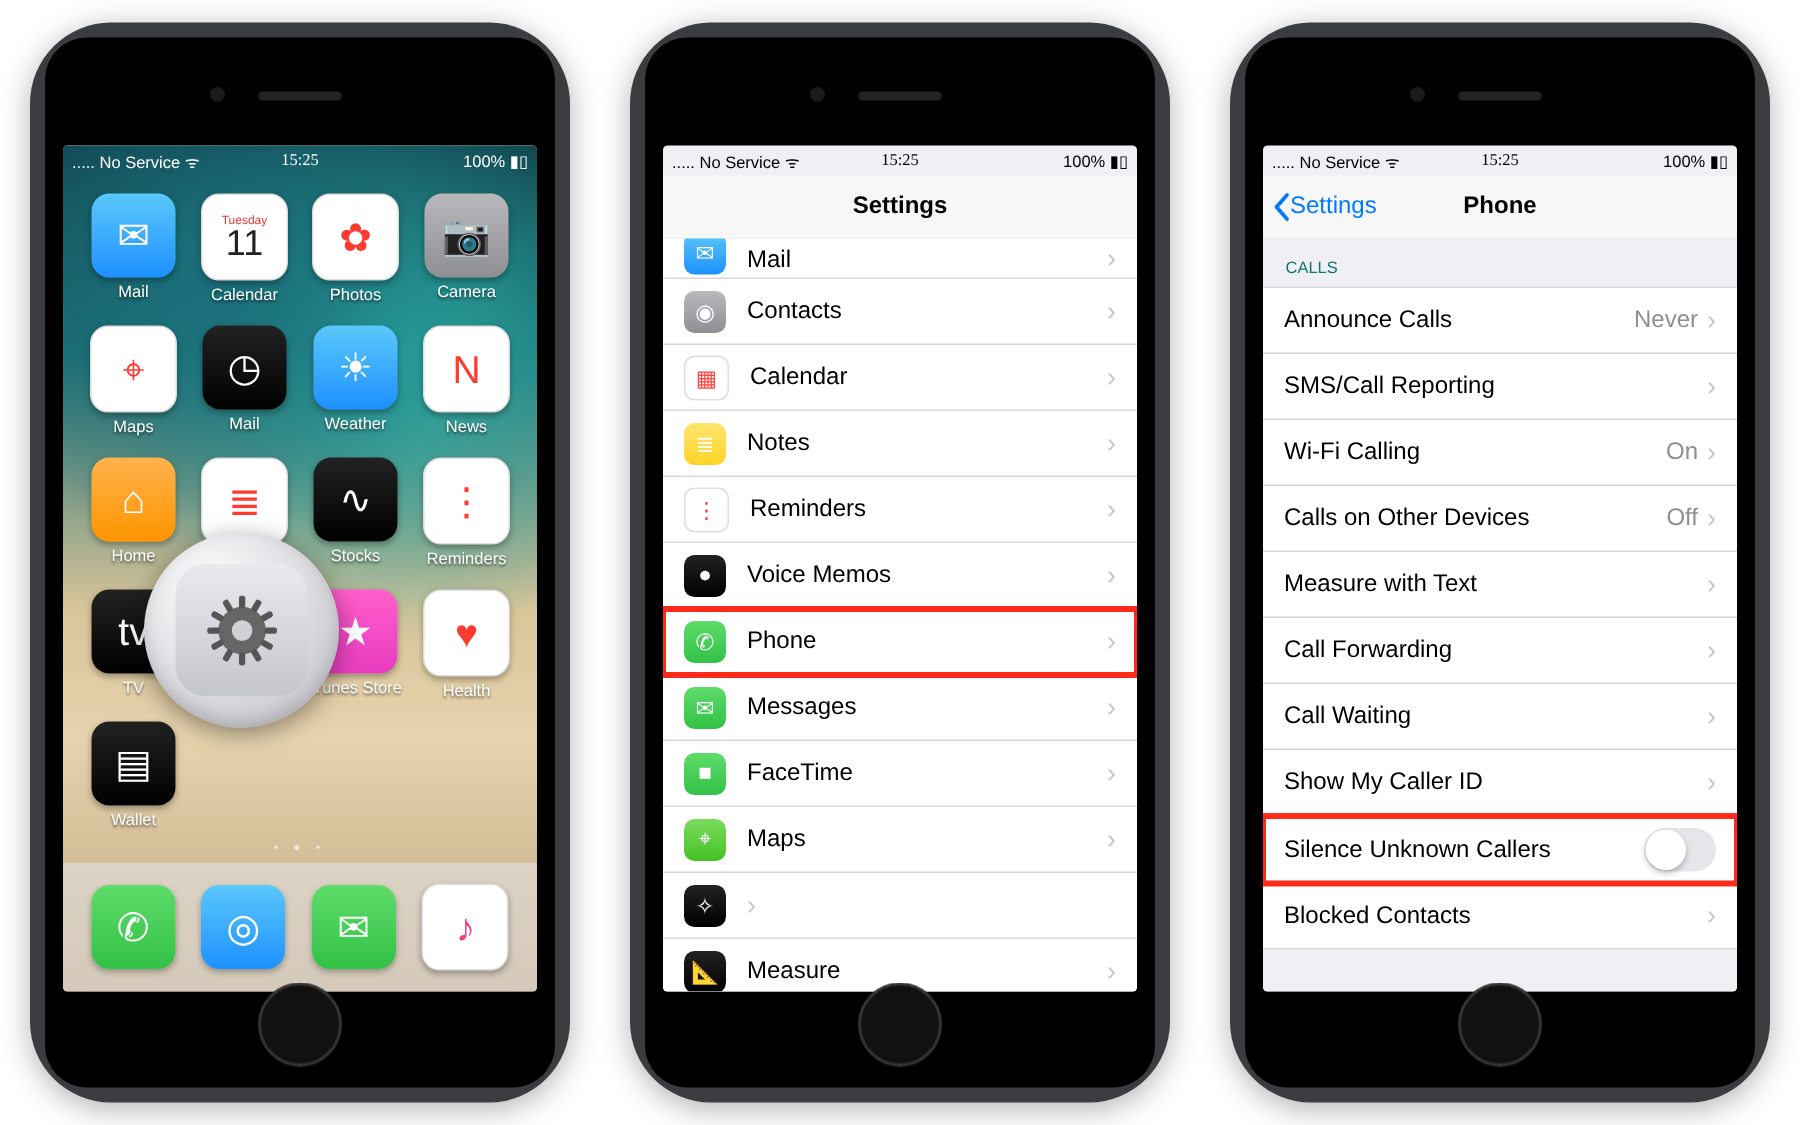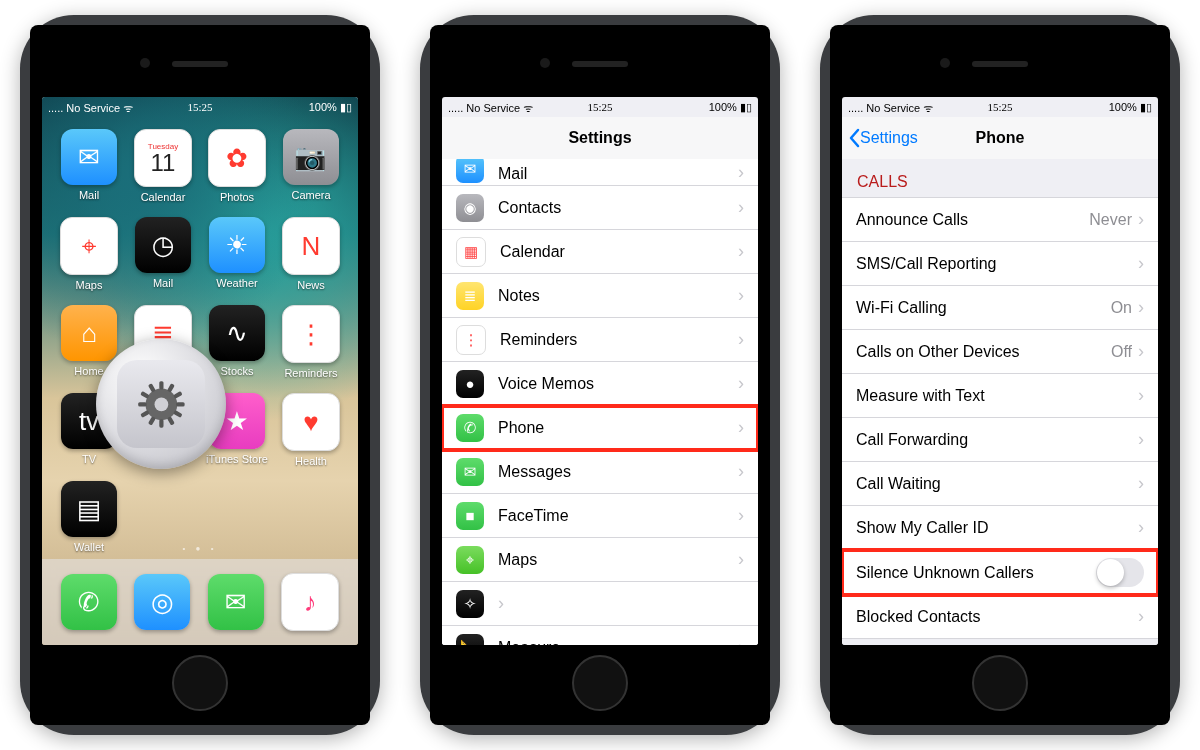--- a/index.html
+++ b/index.html
@@ -1,18 +1,18 @@
 <!DOCTYPE html>
 <html><head>
 <meta charset="utf-8">
 <style>
   html,body{margin:0;padding:0;font-family:-apple-system,"Helvetica Neue",Arial,sans-serif;background:#fff;}
   .stage{width:1200px;height:750px;position:relative;display:flex;justify-content:space-between;align-items:center;padding:10px 20px;box-sizing:border-box;}
   .phone{width:360px;height:720px;background:#3a3c3f;border-radius:54px;padding:10px;box-sizing:border-box;position:relative;box-shadow:0 4px 20px rgba(0,0,0,.3);}
-  .phone-inner{width:100%;height:100%;background:#000;border-radius:8px;position:relative;padding:72px 12px 80px;box-sizing:border-box;}
+  .phone-inner{width:100%;height:100%;background:#000;border-radius:28px;position:relative;padding:72px 12px 64px;box-sizing:border-box;}
   .speaker{position:absolute;top:36px;left:50%;transform:translateX(-50%);width:56px;height:6px;background:#222;border-radius:3px;}
   .camera{position:absolute;top:33px;left:calc(50% - 60px);width:10px;height:10px;background:#1a1a1a;border-radius:50%;}
   .home-btn{position:absolute;bottom:14px;left:50%;transform:translateX(-50%);width:52px;height:52px;border-radius:50%;border:2px solid #333;background:#111;}
   .screen{width:100%;height:100%;background:#efeff4;border-radius:3px;overflow:hidden;position:relative;font-size:15px;color:#000;}
   
   .sbar{position:absolute;top:0;left:0;right:0;height:20px;display:flex;justify-content:space-between;align-items:center;padding:0 6px;font-size:11px;font-weight:500;z-index:5;}
   .sbar.dark{color:#fff;}
   .sbar.light{color:#000;}
   .sbar .ctr{position:absolute;left:0;right:0;text-align:center;font-family:Liberation Serif, serif;}
   .sbar .l,.sbar .r{position:relative;z-index:1;}
@@ -27,21 +27,21 @@
   .app .lbl{color:#fff;font-size:11px;margin-top:4px;text-shadow:0 1px 2px rgba(0,0,0,.6);}
   .dock{position:absolute;bottom:0;left:0;right:0;height:86px;background:rgba(230,230,235,.55);backdrop-filter:blur(6px);display:flex;justify-content:space-around;align-items:center;padding:0 10px;}
   .dots{position:absolute;bottom:92px;left:0;right:0;text-align:center;color:rgba(255,255,255,.65);font-size:8px;letter-spacing:4px;}
   .settings-bubble{position:absolute;left:54px;bottom:176px;width:130px;height:130px;border-radius:50%;background:radial-gradient(circle at 35% 30%,#fff,#d9d9de 55%,#b9b9c0);display:flex;align-items:center;justify-content:center;box-shadow:0 4px 16px rgba(0,0,0,.4),inset 0 -4px 10px rgba(0,0,0,.15);}
   .settings-bubble .gic{width:88px;height:88px;border-radius:20px;background:linear-gradient(180deg,#e9e9ee,#c5c5cc);display:flex;align-items:center;justify-content:center;}
   
   .navbar{position:absolute;top:20px;left:0;right:0;height:42px;background:#f7f7f8;border-bottom:1px solid #c9c9ce;display:flex;align-items:center;justify-content:center;}
   .navbar .ttl{font-weight:600;font-size:16px;}
   .navbar .back{position:absolute;left:6px;color:#007aff;font-size:16px;display:flex;align-items:center;}
   .list{position:absolute;top:62px;left:0;right:0;bottom:0;overflow:hidden;background:#efeff4;}
-  .group-h{font-size:16px;color:#b91c1c;padding:14px 15px 6px;text-transform:uppercase;}
+  .group-h{font-size:11px;color:#0f766e;padding:14px 15px 6px;text-transform:uppercase;}
   .row{height:43px;background:#fff;border-bottom:.5px solid #d6d6db;display:flex;align-items:center;padding:0 14px 0 14px;position:relative;}
   .row.first{border-top:.5px solid #d6d6db;}
   .row .ric{width:28px;height:28px;border-radius:7px;margin-right:14px;display:flex;align-items:center;justify-content:center;color:#fff;font-size:15px;flex:none;}
   .row .rl{flex:1;font-size:16px;}
   .row .rv{color:#8e8e93;font-size:16px;margin-right:6px;}
   .row .chev{color:#c7c7cc;font-size:18px;font-weight:300;}
   .row.hl{outline:4px solid #ff2a1a;outline-offset:-2px;z-index:2;}
   
   .row.cut{height:24px;align-items:flex-end;padding-bottom:2px;}
   

